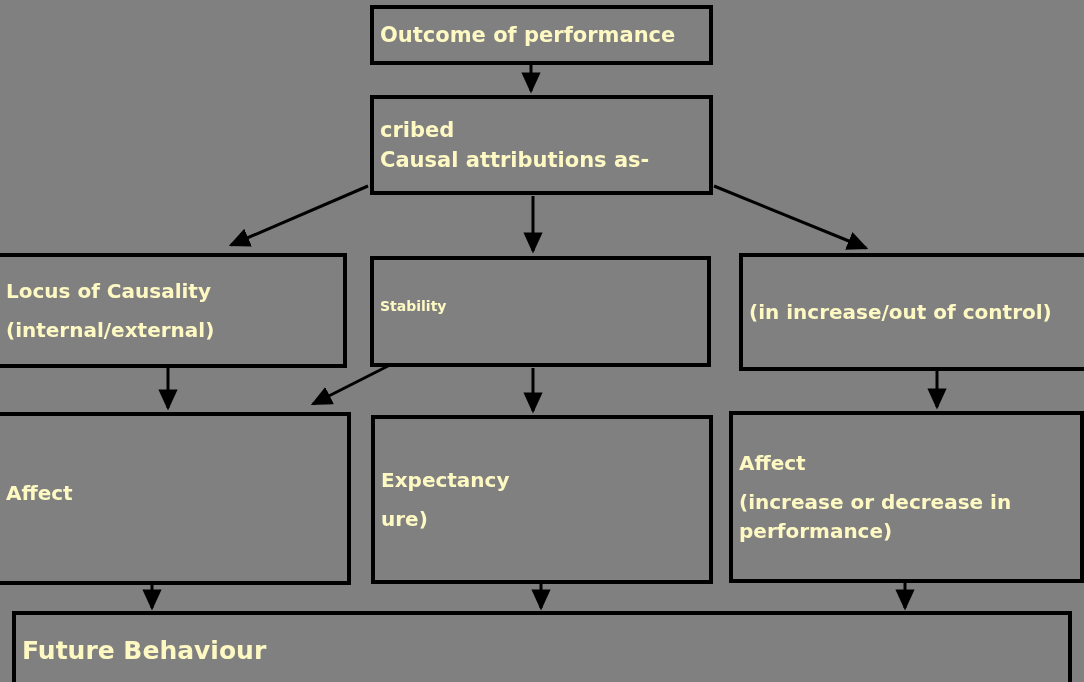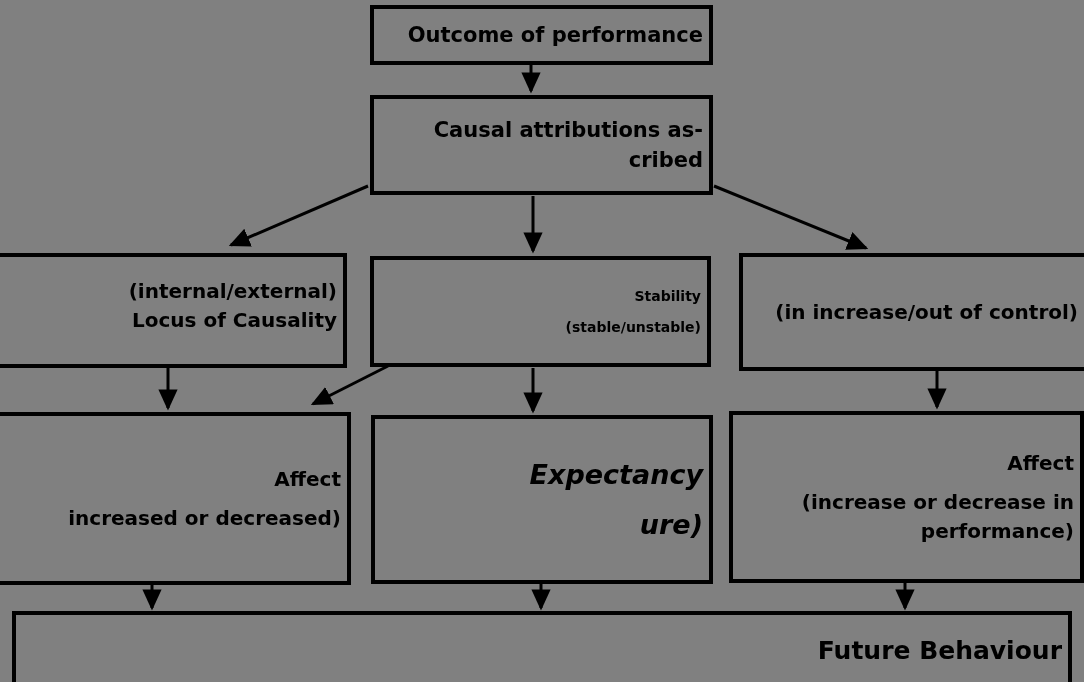--- a/index.html
+++ b/index.html
@@ -17,27 +17,27 @@
     position: relative;
     width: 1084px;
     height: 682px;
     background: #808080;
   }
   .node {
     position: absolute;
     box-sizing: border-box;
     border: 4px solid #000000;
     background: #808080;
-    color: #000000;
+    color: #fef9c3;
     font-weight: bold;
     display: flex;
     flex-direction: column;
     align-items: center;
     justify-content: center;
-    text-align: right;
+    text-align: left;
     line-height: 1.45;
     padding: 0 6px;
   }
   .node .ln {
     display: block;
     width: 100%;
   }
   
   #n-outcome {
     left: 370px; top: 5px; width: 343px; height: 60px;
@@ -61,22 +61,21 @@
     left: 739px; top: 253px; width: 349px; height: 118px;
     font-size: 20px;
   }
   
   #n-affect-left {
     left: -4px; top: 412px; width: 355px; height: 173px;
     font-size: 20px;
   }
   #n-expectancy {
     left: 371px; top: 415px; width: 342px; height: 169px;
-    font-size: 27px;
-    font-style: italic;
+    font-size: 20px;
   }
   #n-affect-right {
     left: 729px; top: 411px; width: 355px; height: 172px;
     font-size: 20px;
   }
   
   #n-future {
     left: 12px; top: 611px; width: 1060px; height: 80px;
     font-size: 25px;
   }
@@ -123,41 +122,39 @@
     <line x1="541" y1="584" x2="541" y2="608" stroke="#000000" stroke-width="3" marker-end="url(#ah)"></line>
 
     <line x1="905" y1="583" x2="905" y2="608" stroke="#000000" stroke-width="3" marker-end="url(#ah)"></line>
   </svg>
 
   <div class="node" id="n-outcome">
     <span class="ln">Outcome of performance</span>
   </div>
 
   <div class="node" id="n-causal">
+    <span class="ln">cribed</span>
     <span class="ln">Causal attributions as-</span>
-    <span class="ln">cribed</span>
   </div>
 
   <div class="node" id="n-locus-causality">
+    <span class="ln title">Locus of Causality</span>
     <span class="ln">(internal/external)</span>
-    <span class="ln title">Locus of Causality</span>
   </div>
 
   <div class="node" id="n-stability">
     <span class="ln title">Stability</span>
-    <span class="ln">(stable/unstable)</span>
   </div>
 
   <div class="node" id="n-locus-control">
     <span class="ln">(in increase/out of control)</span>
   </div>
 
   <div class="node" id="n-affect-left">
     <span class="ln title">Affect</span>
-    <span class="ln">increased or decreased)</span>
   </div>
 
   <div class="node" id="n-expectancy">
     <span class="ln title">Expectancy</span>
     <span class="ln">ure)</span>
   </div>
 
   <div class="node" id="n-affect-right">
     <span class="ln title">Affect</span>
     <span class="ln">(increase or decrease in</span>

